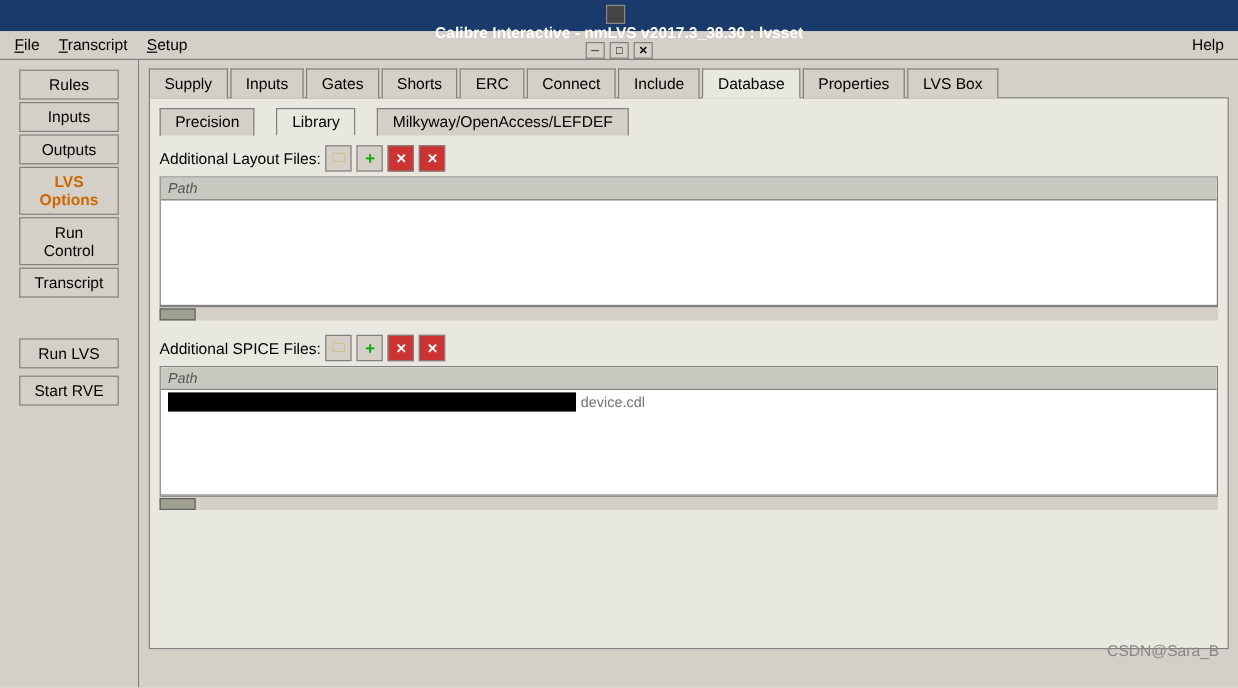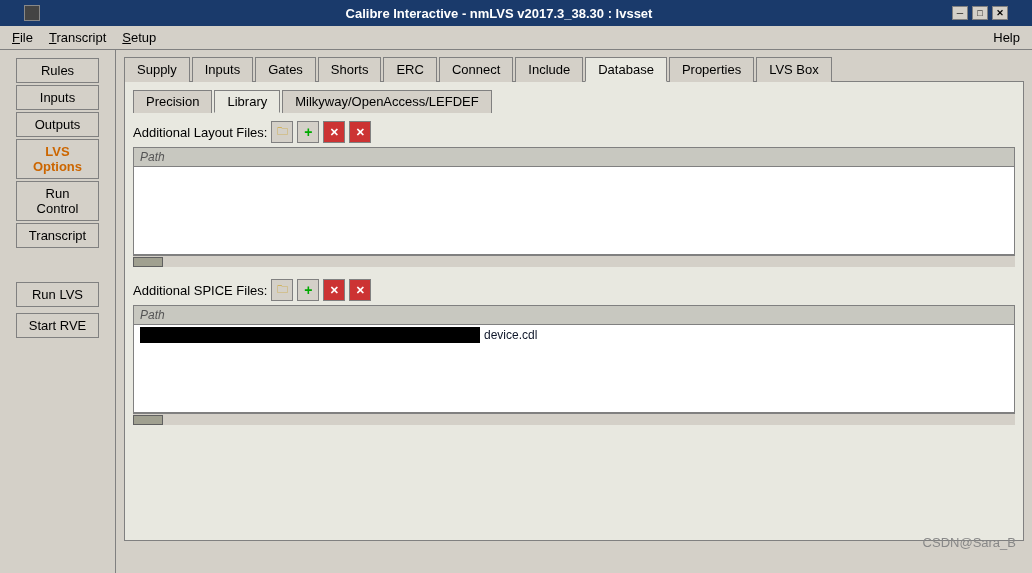--- a/index.html
+++ b/index.html
@@ -10,27 +10,28 @@
       width: 1032px;
       height: 573px;
       overflow: hidden;
     }
 
     
     #titlebar {
       background: #1a3a6b;
       color: white;
       text-align: center;
-      padding: 4px 24px;
+      padding: 4px 7px;
       font-size: 13px;
       font-weight: bold;
       display: flex;
       align-items: center;
       justify-content: space-between;
       height: 26px;
+      flex-direction: column;
     }
     #titlebar .title-text {
       flex: 1;
       text-align: center;
     }
     #titlebar .win-controls {
       display: flex;
       gap: 4px;
     }
     #titlebar .win-btn {
@@ -160,21 +161,21 @@
     #panel {
       background: #e8e8e0;
       border: 1px solid #808080;
       padding: 8px;
       min-height: 460px;
     }
 
     
     #sub-tabs {
       display: flex;
-      gap: 0;
+      gap: 16px;
       margin-bottom: 8px;
     }
     .sub-tab {
       padding: 3px 12px;
       background: #d4d0c8;
       border: 1px solid #808080;
       border-bottom: none;
       cursor: pointer;
       font-size: 13px;
       margin-right: 2px;
@@ -235,21 +236,21 @@
       gap: 4px;
     }
     .file-list-entry .black-bar {
       display: inline-block;
       background: black;
       width: 340px;
       height: 16px;
       vertical-align: middle;
     }
     .file-list-entry .cdl-text {
-      color: #0f172a;
+      color: #737373;
     }
 
     .scrollbar-h {
       height: 12px;
       background: #d4d0c8;
       border-top: 1px solid #808080;
       display: flex;
       align-items: center;
     }
     .scrollbar-h-thumb {

